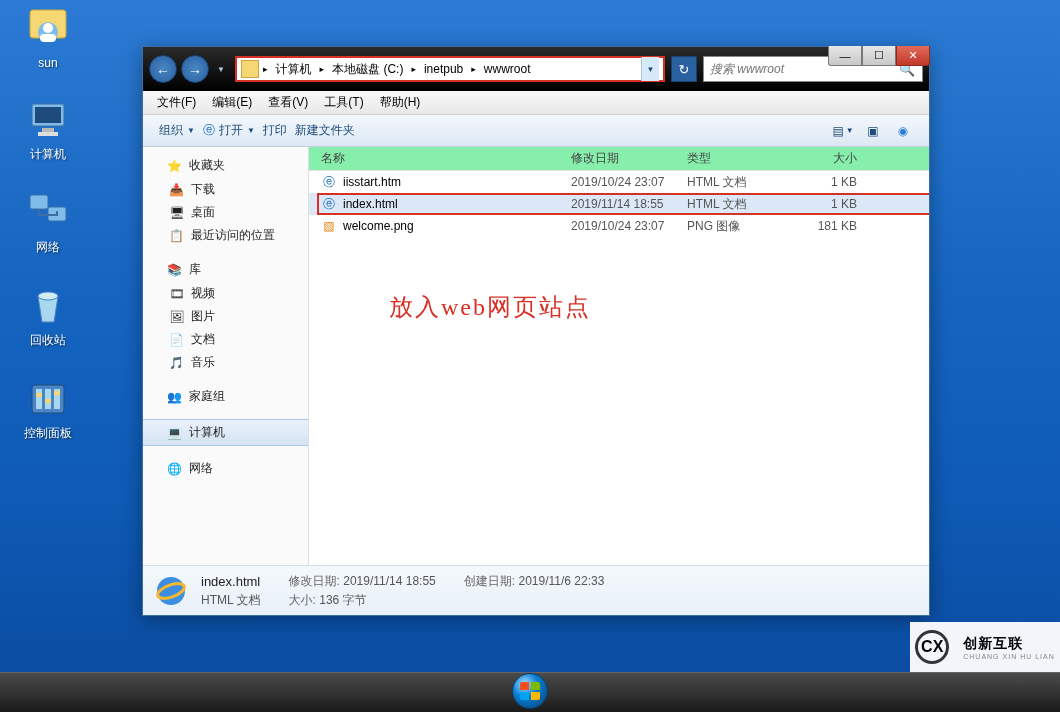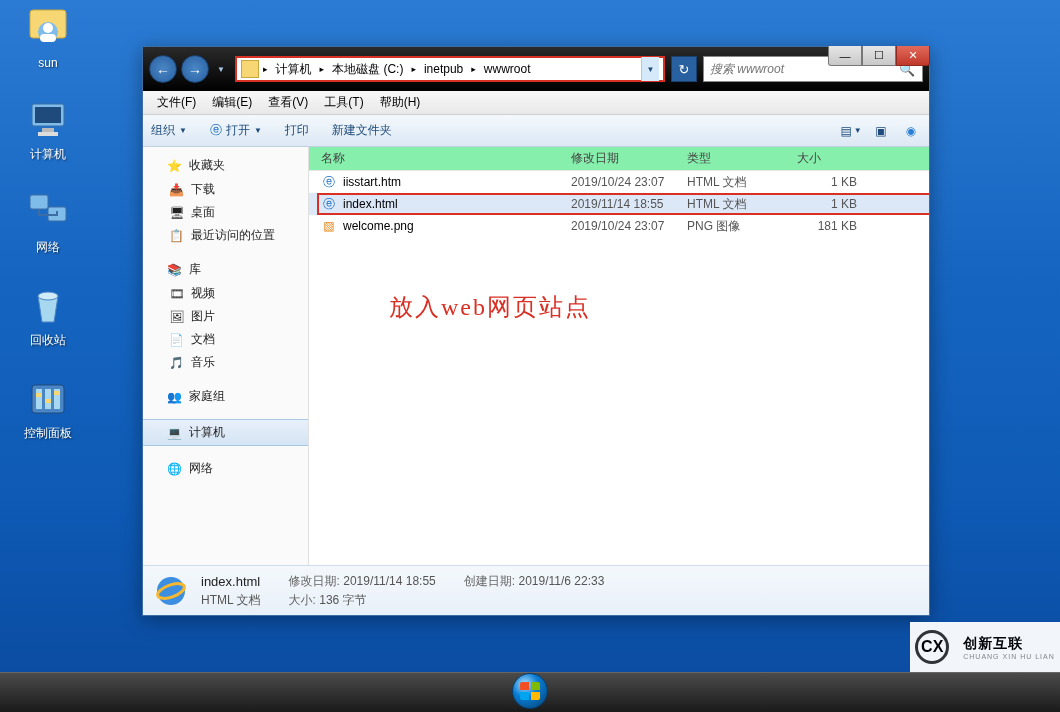--- a/index.html
+++ b/index.html
@@ -33,21 +33,21 @@
 .refresh { width:26px; height:26px; background:#2860a0; border:1px solid #1a4070; color:#fff; display:flex; align-items:center; justify-content:center; font-size:13px; }
 .search { width:220px; height:26px; background:#fff; border:1px solid #888; display:flex; align-items:center; padding:0 6px; }
 .search input { border:none; outline:none; flex:1; font-style:italic; color:#be185d; }
 .search .mag { color:#4a86c5; font-size:13px; }
 
 
 .menu-bar { height:24px; background:linear-gradient(#f8f8f8,#e8e8e8); border-bottom:1px solid #d0d0d0; display:flex; align-items:center; padding:0 8px; gap:4px; }
 .menu-item { padding:2px 6px; font-size:12px; color:#000; }
 
 
-.toolbar { height:32px; background:linear-gradient(#f4f8fc,#dce8f4); border-bottom:1px solid #c0d0e0; display:flex; align-items:center; padding:0 8px; gap:23px; }
+.toolbar { height:32px; background:linear-gradient(#f4f8fc,#dce8f4); border-bottom:1px solid #c0d0e0; display:flex; align-items:center; padding:0 16px; gap:8px; }
 .tb-item { display:flex; align-items:center; gap:4px; color:#1e4b7b; font-size:12px; }
 .tb-drop { font-size:8px; }
 .tb-right { margin-left:auto; display:flex; gap:10px; align-items:center; }
 .tb-right-icon { width:20px; height:16px; display:flex; align-items:center; justify-content:center; color:#1e4b7b; }
 
 
 .body { flex:1; display:flex; overflow:hidden; }
 
 
 .sidebar { width:166px; background:#fafafa; border-right:1px solid #e0e0e0; padding:6px 0; overflow:auto; }
@@ -55,21 +55,21 @@
 .sb-header { display:flex; align-items:center; gap:6px; padding:4px 8px; font-size:12px; color:#222; }
 .sb-header.sel { background:linear-gradient(#e8f0fa,#d4e4f4); border:1px solid #a8c8e8; border-left:none; border-right:none; }
 .sb-item { display:flex; align-items:center; gap:6px; padding:3px 8px 3px 26px; font-size:12px; color:#222; }
 .sb-ico { width:16px; height:16px; display:flex; align-items:center; justify-content:center; }
 .sb-triangle { width:10px; font-size:8px; color:#888; }
 
 
 .file-area { flex:1; display:flex; flex-direction:column; }
 .file-header { height:24px; display:flex; align-items:center; border-bottom:1px solid #e4e4e4; padding-left:12px; background:#86efac; }
 .fh-col { font-size:12px; color:#444; }
-.fh-name { width:250px; } .fh-date { width:116px; } .fh-type { width:110px; } .fh-size { width:60px; text-align:left; }
+.fh-name { width:250px; } .fh-date { width:116px; } .fh-type { width:110px; } .fh-size { width:60px; text-align:right; }
 
 .file-rows { position:relative; flex:1; }
 .file-row { height:22px; display:flex; align-items:center; padding-left:12px; }
 .file-row.hl { background:#dce8f8; }
 .fr-icon { width:16px; height:16px; margin-right:6px; display:flex; align-items:center; justify-content:center; }
 .fr-name { width:228px; font-size:12px; }
 .fr-date { width:116px; font-size:12px; color:#555; }
 .fr-type { width:110px; font-size:12px; color:#555; }
 .fr-size { width:60px; text-align:right; font-size:12px; color:#555; }
 .red-box { position:absolute; top:22px; left:8px; width:770px; height:22px; border:2px solid #d93025; pointer-events:none; }

